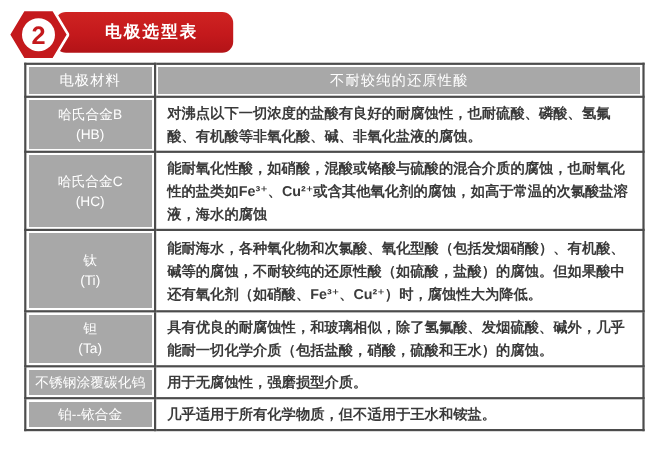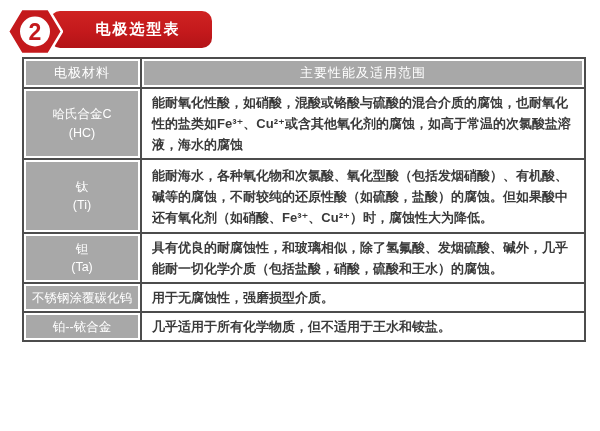--- a/index.html
+++ b/index.html
@@ -93,21 +93,26 @@
 </svg>
 
 <table class="etable">
   <colgroup>
       <col class="c-mat">
       <col class="c-desc">
     </colgroup>
   <tbody>
     <tr class="rh-head">
       <th class="hcell">电极材料</th>
-      <th class="hcell">主要性能及适用范围</th>
+      <th class="hcell">不耐较纯的还原性酸</th>
+    </tr>
+    <tr class="rh-1">
+      <td class="mat">哈氏合金B
+(HB)</td>
+      <td class="desc">对沸点以下一切浓度的盐酸有良好的耐腐蚀性，也耐硫酸、磷酸、氢氟酸、有机酸等非氧化酸、碱、非氧化盐液的腐蚀。</td>
     </tr>
     <tr class="rh-2">
       <td class="mat">哈氏合金C
 (HC)</td>
       <td class="desc">能耐氧化性酸，如硝酸，混酸或铬酸与硫酸的混合介质的腐蚀，也耐氧化性的盐类如Fe³⁺、Cu²⁺或含其他氧化剂的腐蚀，如高于常温的次氯酸盐溶液，海水的腐蚀</td>
     </tr>
     <tr class="rh-3">
       <td class="mat">钛
 (Ti)</td>
       <td class="desc">能耐海水，各种氧化物和次氯酸、氧化型酸（包括发烟硝酸）、有机酸、碱等的腐蚀，不耐较纯的还原性酸（如硫酸，盐酸）的腐蚀。但如果酸中还有氧化剂（如硝酸、Fe³⁺、Cu²⁺）时，腐蚀性大为降低。</td>

